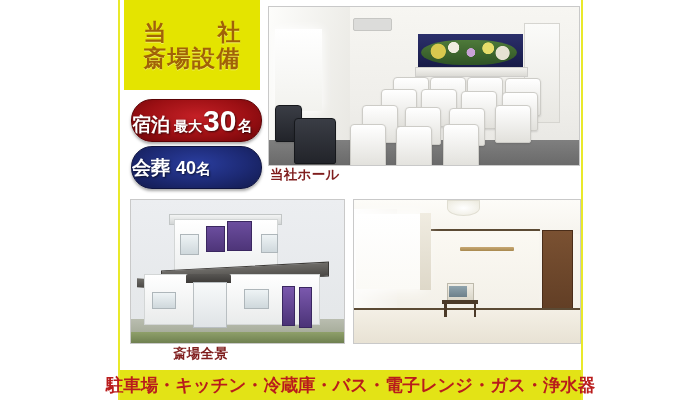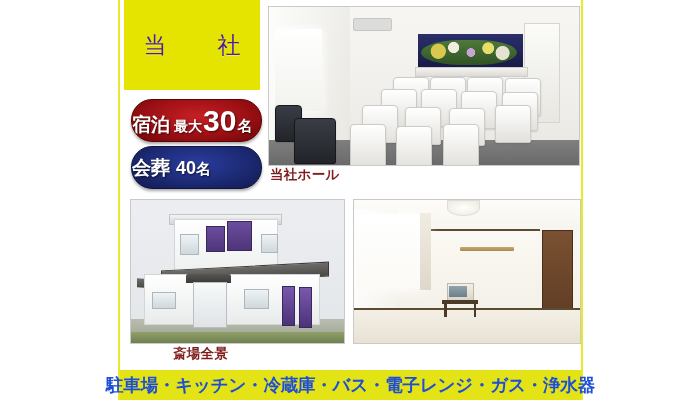--- a/index.html
+++ b/index.html
@@ -29,22 +29,22 @@
   .headline{
     position:absolute;
     left:124px;top:0px;
     width:136px;height:90px;
     background:#e4e400;
     display:flex;flex-direction:column;
     align-items:center;justify-content:center;
     gap:2px;
   }
   .headline .line{
-    color:#4c1d95;
-    font-weight:normal;
+    color:#a16207;
+    font-weight:bold;
     font-size:23px;
     letter-spacing:1px;
     line-height:1.05;
     text-shadow:0 1px 0 rgba(255,255,255,.35);
     white-space:nowrap;
     text-align:right;
   }
   .headline .line.l1{letter-spacing:14px;padding-left:14px;}
   .headline .line.l2{letter-spacing:1.5px;font-size:23px;}
 
@@ -108,21 +108,21 @@
   .bottombar{
     position:absolute;
     left:120px;top:370px;
     width:461px;height:30px;
     background:#e3e316;
     display:flex;align-items:center;justify-content:center;
   }
   .bottombar .btxt{
     font-size:17.5px;
     font-weight:bold;
-    color:#1d4ed8;
+    color:#b91c1c;
     letter-spacing:-0.2px;
     white-space:nowrap;
   }
 
   
   .scene{position:absolute;inset:0;}
 
   
   .hall{background:linear-gradient(#f7f6f2 0%,#efeeea 62%,#e6e5e1 100%);}
   .hall .wall-l{position:absolute;left:0;top:0;width:26%;height:86%;
@@ -228,20 +228,21 @@
 </style>
 </head>
 <body>
 
 <div id="poster">
 
   <div class="frame"></div>
 
   <div class="headline">
     <div class="line l1">当　社</div>
+    <div class="line l2">斎場設備</div>
   </div>
 
   <div class="badge badge-red">
     <span class="txt">
       <span class="k1">宿泊</span>
       <span class="k2">最大</span>
       <span class="num">30</span>
       <span class="k3">名</span>
     </span>
   </div>

